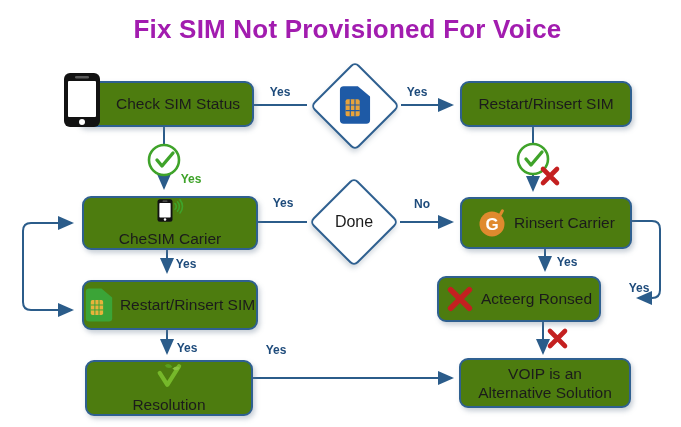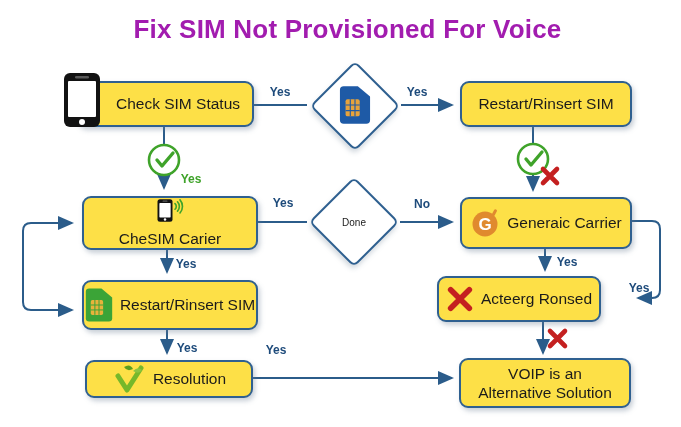--- a/index.html
+++ b/index.html
@@ -1,29 +1,29 @@
 <!DOCTYPE html>
 <html><head>
 <meta charset="utf-8">
 <style>
   html,body{margin:0;padding:0;background:#fff;}
   .canvas{position:relative;width:681px;height:427px;background:#fff;overflow:hidden;
           font-family:"Liberation Sans",sans-serif;}
   .title{position:absolute;left:7px;top:14px;width:100%;text-align:center;margin:0;
          font-size:26px;font-weight:bold;color:#a21caf;letter-spacing:.2px;}
   .wires{position:absolute;left:0;top:0;width:681px;height:427px;}
-  .node{position:absolute;background:#fde047;border:2px solid #2F6090;border-radius:9px;
+  .node{position:absolute;background:#4d7c0f;border:2px solid #2F6090;border-radius:9px;
         box-shadow:2px 3px 5px rgba(110,130,150,.38);display:flex;align-items:center;
         justify-content:center;gap:7px;font-size:15.5px;color:#1b1b1b;box-sizing:border-box;}
   .node .txt{white-space:nowrap;}
   .diamond{position:absolute;width:64px;height:64px;background:#fff;border:2px solid #2F6090;
         border-radius:6px;transform:rotate(45deg);box-shadow:2px 3px 5px rgba(110,130,150,.3);
         box-sizing:border-box;}
   .dcontent{position:absolute;transform:translate(-50%,-50%);display:flex;align-items:center;
-        justify-content:center;font-size:10px;color:#1b1b1b;}
+        justify-content:center;font-size:16px;color:#1b1b1b;}
   .lbl{position:absolute;transform:translate(-50%,-50%);font-weight:bold;font-size:12px;
         color:#1E4B7B;white-space:nowrap;}
   .lbl.green{color:#3FA32A;}
   .phone-abs{position:absolute;left:62px;top:72px;width:40px;height:56px;}
   .voipbox{flex-direction:column;gap:0;line-height:1.25;}
 </style>
 </head>
 <body>
 
 <div class="canvas">
@@ -106,40 +106,40 @@
 
   <div class="diamond" style="left:322px;top:190px;"></div>
   <div class="dcontent" style="left:354px;top:222px;">Done</div>
 
   <div class="node" style="left:460px;top:197px;width:172px;height:52px;">
     <svg width="30" height="30" viewBox="0 0 30 30">
       <circle cx="15" cy="16" r="12.5" fill="#E08A2E"></circle>
       <rect x="23" y="1" width="3" height="7" rx="1.5" fill="#E08A2E" transform="rotate(28 24.5 4.5)"></rect>
       <text x="15" y="22" text-anchor="middle" font-size="17" font-weight="bold" fill="#fff" font-family="Liberation Sans, sans-serif">G</text>
     </svg>
-    <span class="txt">Generaic Carrier</span>
+    <span class="txt">Rinsert Carrier</span>
   </div>
 
   <div class="node" style="left:82px;top:280px;width:176px;height:50px;">
     <svg width="28" height="36" viewBox="0 0 34 42">
       <path d="M5 1 h15 l13 11 v25 a4 4 0 0 1 -4 4 H5 a4 4 0 0 1 -4 -4 V5 a4 4 0 0 1 4 -4 z" fill="#3BA437"></path>
       <rect x="7" y="15" width="15" height="18" rx="2" fill="#E8B33B"></rect>
       <path d="M12 15 v18 M17 15 v18 M7 21 h15 M7 27 h15" stroke="#3BA437" stroke-width="1.2" fill="none"></path>
     </svg>
     <span class="txt">Restart/Rinsert SIM</span>
   </div>
 
   <div class="node" style="left:437px;top:276px;width:164px;height:46px;">
     <svg width="28" height="28" viewBox="0 0 30 30">
       <path d="M5 5 L25 25 M25 5 L5 25" stroke="#C42020" stroke-width="6" stroke-linecap="round"></path>
     </svg>
     <span class="txt">Acteerg Ronsed</span>
   </div>
 
-  <div class="node" style="left:85px;top:360px;width:168px;height:38px;">
+  <div class="node" style="left:85px;top:360px;width:168px;height:56px;flex-direction:column;">
     <svg width="34" height="32" viewBox="0 0 34 32">
       <path d="M6 13 L15 27 L29 5" stroke="#76B82A" stroke-width="5" fill="none" stroke-linecap="round" stroke-linejoin="round"></path>
       <path d="M12 4 q6 -4 9 2 q-6 3 -9 -2" fill="#5A9E1F"></path>
       <path d="M21 8 q5 -5 9 -1 q-3 5 -9 1" fill="#8BC440"></path>
     </svg>
     <span class="txt">Resolution</span>
   </div>
 
   <div class="node voipbox" style="left:459px;top:358px;width:172px;height:50px;">
     <span class="txt">VOIP is an</span>

